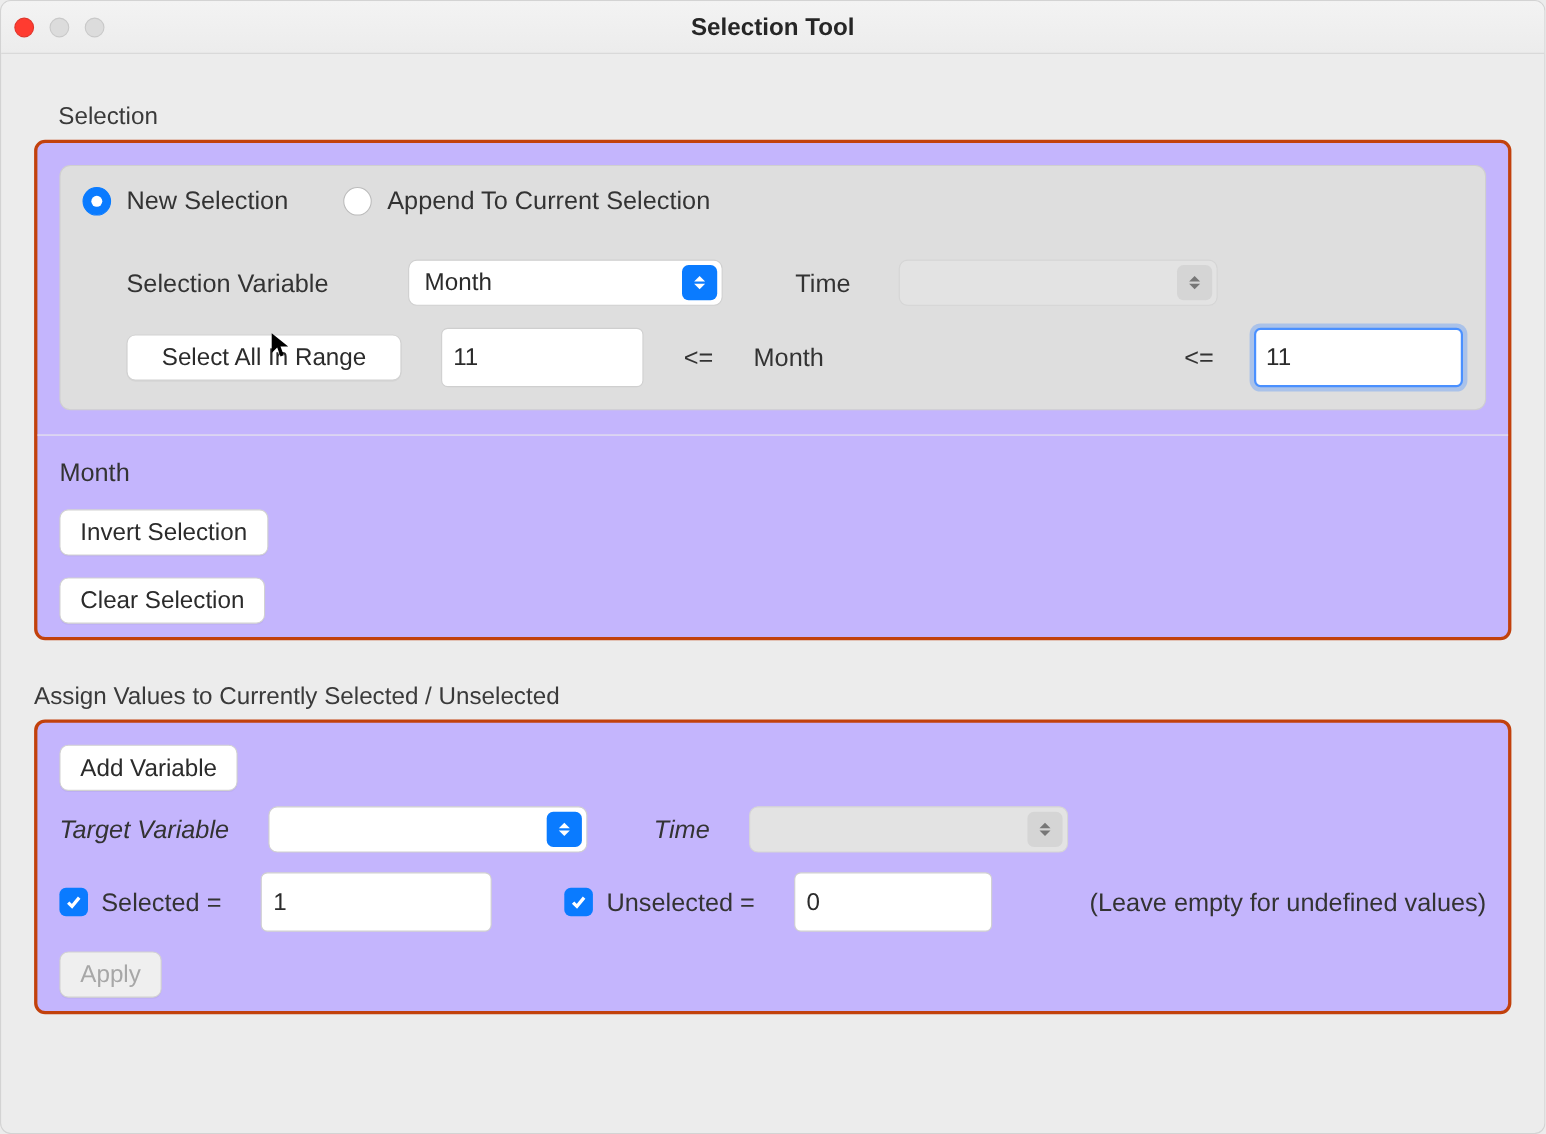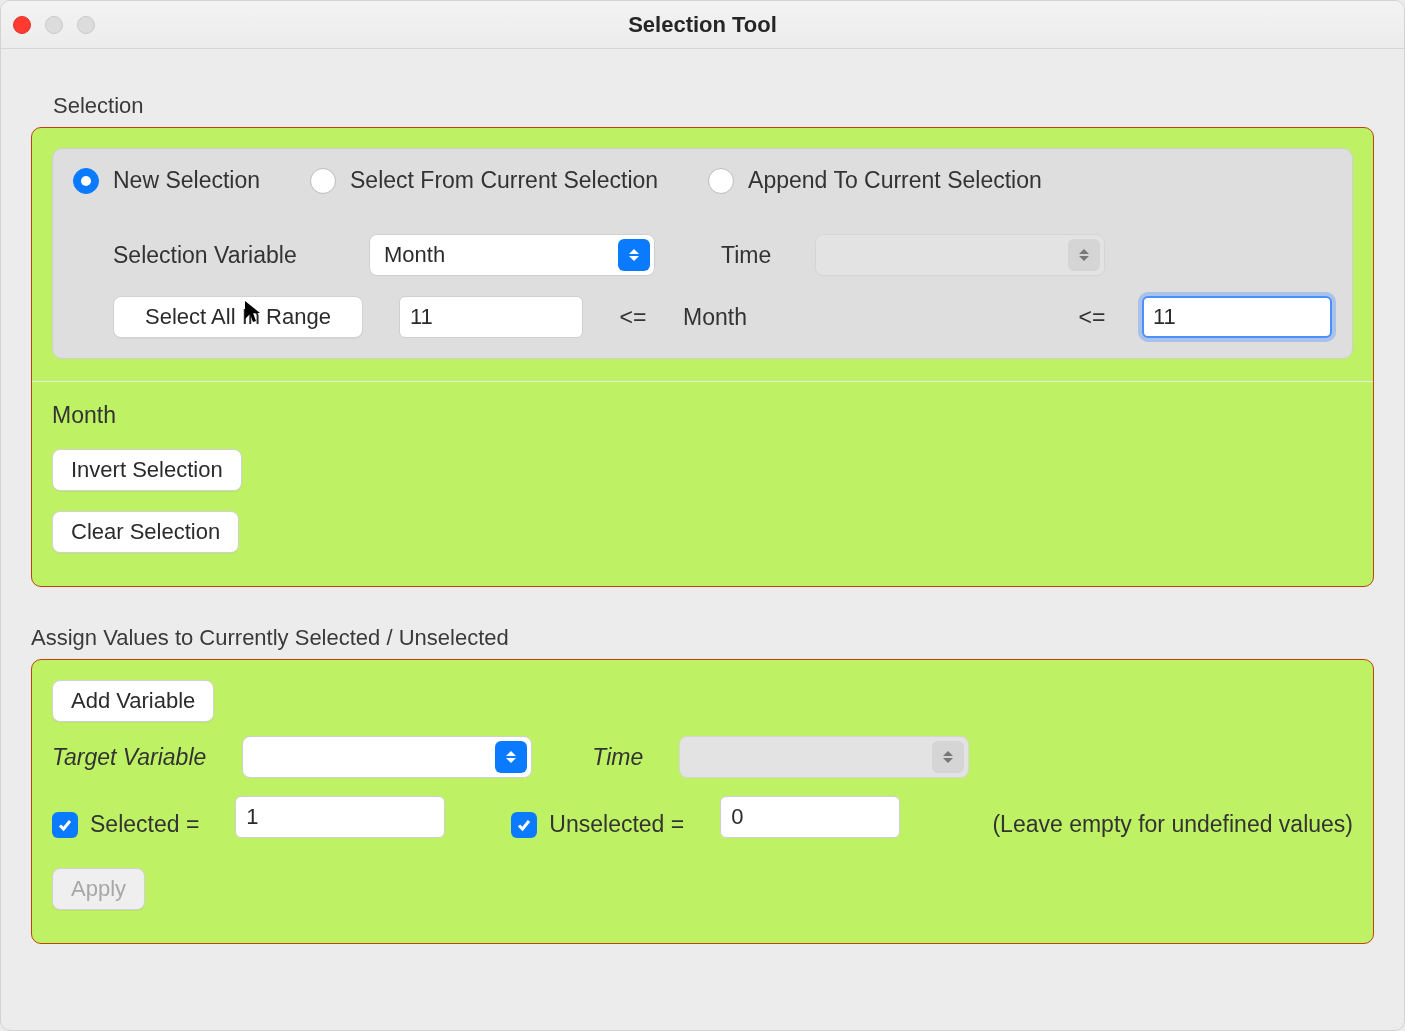--- a/index.html
+++ b/index.html
@@ -38,24 +38,24 @@
     color: #262626;
     pointer-events: none;
   }
   .content { padding: 26px 30px 14px 30px; }
   .group-label {
     font-size: 22px;
     margin: 18px 0 8px 22px;
     color: #3a3a3a;
   }
   .groupbox {
-    background: #bef264;
-    border: 1px solid #c2410c;
+    background: #c4b5fd;
+    border: 3px solid #c2410c;
     border-radius: 10px;
-    padding: 20px 20px 33px 20px;
+    padding: 20px 20px 12px 20px;
   }
   .subbox {
     background: #dedede;
     border: 1px solid #cfcfcf;
     border-radius: 10px;
     padding: 18px 20px 20px 20px;
     margin-bottom: 22px;
   }
   .hr { height:1px; background:#e9e9e9; margin: 0 -20px 20px -20px; }
   .row { display: flex; align-items: center; gap: 36px; }
@@ -88,21 +88,21 @@
     color: #2b2b2b;
     box-shadow: 0 1px 0 rgba(0,0,0,0.04);
   }
   .btn:disabled { color:#a7a7a7; background:#efefef; }
   .textinput {
     background:#fff;
     border:1px solid #cfcfcf;
     border-radius:6px;
     padding:6px 10px;
     font-size:22px;
-    height:42px;
+    height:54px;
     color:#2b2b2b;
   }
   .textinput.focused {
     border:2px solid #4a90ff;
     box-shadow: 0 0 0 4px rgba(74,144,255,0.35);
     padding:5px 9px;
   }
   .select {
     position: relative;
     background:#fff;
@@ -176,24 +176,20 @@
 
       <div class="subbox" style="position:relative;">
 
         <div class="row radio-row">
           <div class="radio">
             <span class="dot on"></span>
             <span class="label">New Selection</span>
           </div>
           <div class="radio">
             <span class="dot"></span>
-            <span class="label">Select From Current Selection</span>
-          </div>
-          <div class="radio">
-            <span class="dot"></span>
             <span class="label">Append To Current Selection</span>
           </div>
         </div>
 
         <div class="row" style="margin-top:40px; padding-left:40px;">
           <span class="label" style="width:220px;">Selection Variable</span>
           <div class="select w285">
             <span>Month</span>
             <div class="stepper-btn">
               <span class="caret up"></span>
@@ -269,21 +265,21 @@
         <span class="label" style="margin-left:24px;">Time</span>
         <div class="select flat w290">
           <span></span>
           <div class="stepper-btn gray">
             <span class="caret up"></span>
               <span class="caret down"></span>
           </div>
         </div>
       </div>
 
-      <div class="row" style="margin-top:18px;align-items:flex-end;">
+      <div class="row" style="margin-top:18px;">
         <div class="cbwrap">
           <span class="checkbox">
             <svg viewBox="0 0 16 16">
                 <polyline points="3 8.5 6.5 12 13 4"></polyline>
               </svg>
           </span>
           <span class="label">Selected =</span>
         </div>
         <input class="textinput" style="width: 210px;" value="1">
 
@@ -293,21 +289,21 @@
                 <polyline points="3 8.5 6.5 12 13 4"></polyline>
               </svg>
           </span>
           <span class="label">Unselected =</span>
         </div>
         <input class="textinput" style="width: 180px;" value="0">
 
         <span class="label" style="margin-left:auto;">(Leave empty for undefined values)</span>
       </div>
 
-      <div class="row" style="margin-top:30px;">
+      <div class="row" style="margin-top:18px;">
         <button class="btn" disabled="">
           <span>Apply</span>
         </button>
       </div>
     </div>
 
   </div>
 </div>
 
 </body></html>

